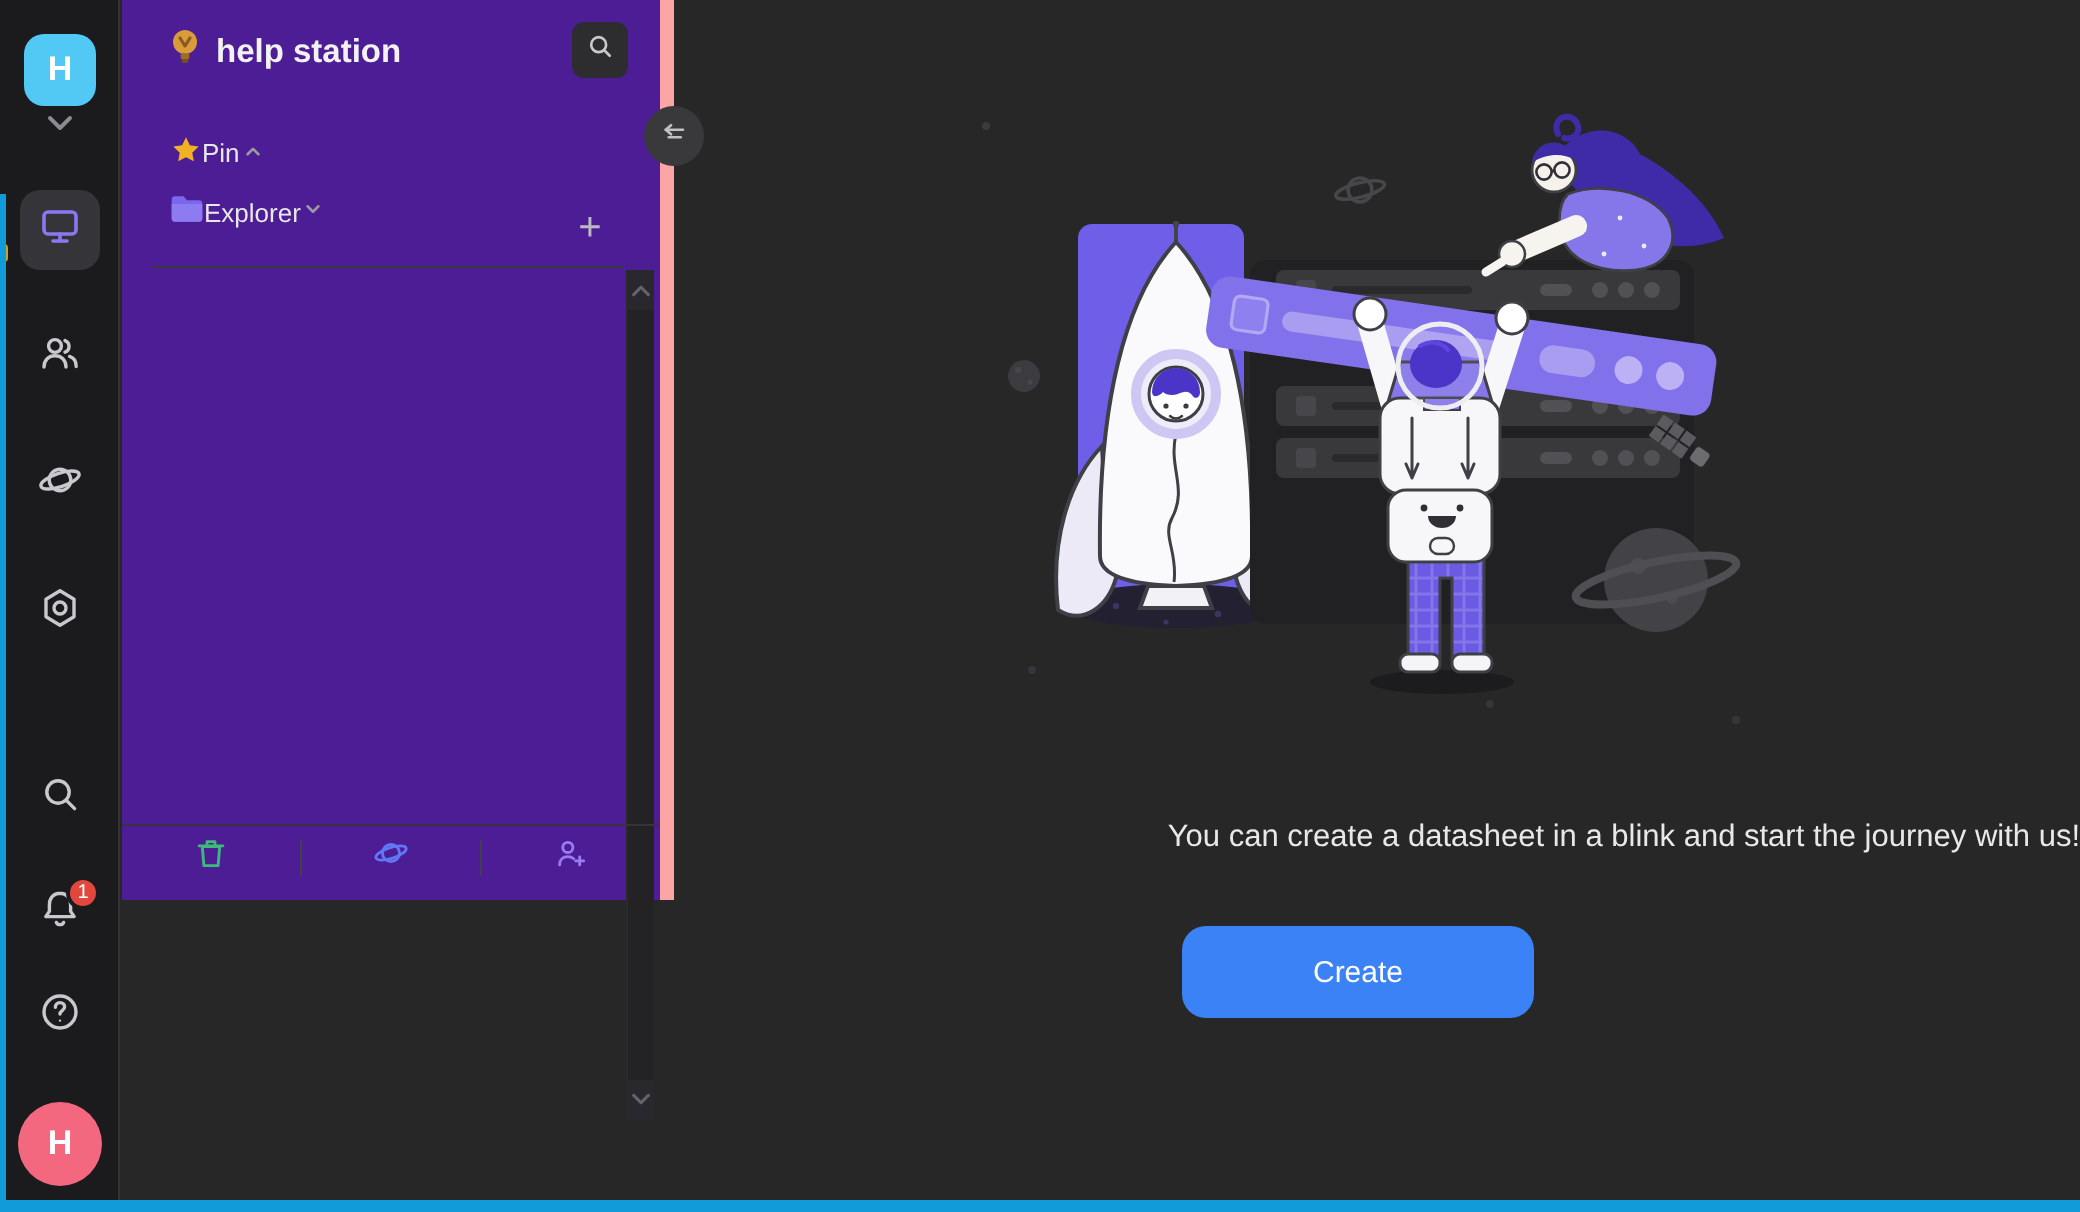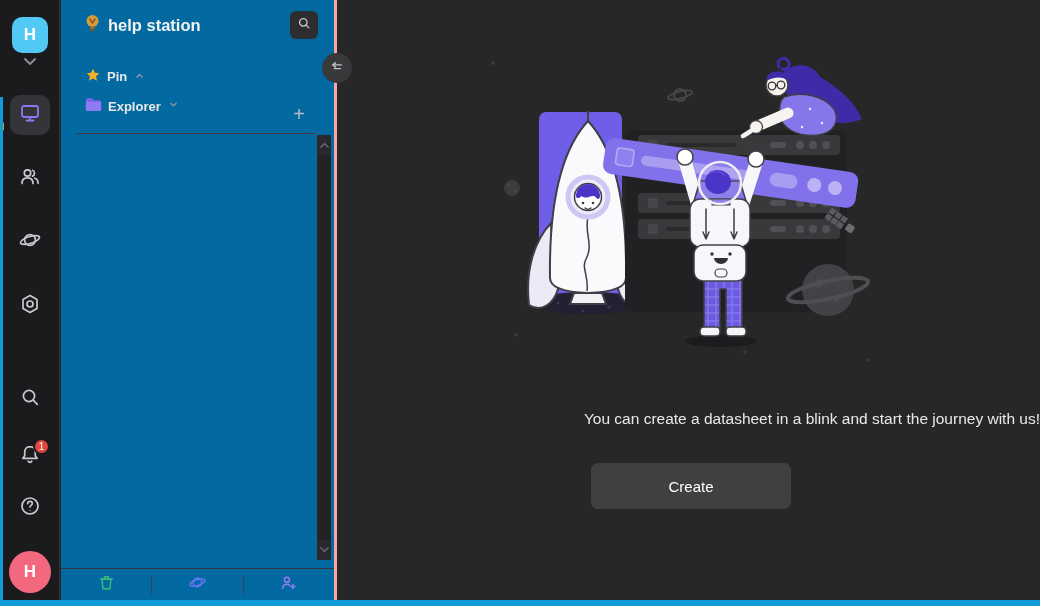--- a/index.html
+++ b/index.html
@@ -14,28 +14,28 @@
   .rail-caret { position:absolute; left:18px; top:56px; width:24px; height:14px; }
   .rail-item { position:absolute; left:10px; width:40px; height:40px; border-radius:10px; display:flex; align-items:center; justify-content:center; cursor:pointer; }
   .rail-item.active { background:#353438; }
   .badge { position:absolute; left:33px; top:438px; min-width:17px; height:17px; border-radius:9px; background:#E2473D;
     border:2px solid #1B1B1D; color:#fff; font-size:10px; display:flex; align-items:center; justify-content:center; z-index:3; }
   .rail-avatar-bottom { position:absolute; left:9px; top:551px; width:42px; height:42px; border-radius:50%;
     background:#F3687E; color:#fff; font-size:17px; font-weight:bold; display:flex; align-items:center; justify-content:center; cursor:pointer; }
   .edge-notch { position:absolute; left:0; top:122px; width:4px; height:9px; background:#C9A227; border-radius:0 2px 2px 0; z-index:4; }
 
   
-  .panel { position:absolute; left:61px; top:0; width:276px; height:606px; background:#0369a1; border-right:3px solid #fca5a5; }
+  .panel { position:absolute; left:61px; top:0; width:276px; height:450px; background:#4c1d95; border-right:7px solid #fca5a5; }
   .panel-header { position:absolute; left:0; top:10px; width:100%; height:32px; }
   .panel-title { position:absolute; left:23px; top:4px; display:flex; align-items:center; gap:7px;
     color:#F2F2F2; font-size:16.5px; font-weight:bold; }
   .panel-search-btn { position:absolute; right:16px; top:1px; width:28px; height:28px; border-radius:6px;
     background:#2D2D30; display:flex; align-items:center; justify-content:center; cursor:pointer; }
-  .section-row { position:absolute; left:24px; display:flex; align-items:center; gap:6px; color:#E8E8E8;
-    font-size:13px; font-weight:bold; cursor:pointer; }
+  .section-row { position:absolute; left:24px; display:flex; align-items:center; color:#E8E8E8;
+    font-size:13px; font-weight:normal; cursor:pointer; }
   .pin-row { top:67px; }
   .explorer-row { top:97px; }
   .add-node { position:absolute; right:24px; top:103px; width:22px; height:22px; color:#BBBBBF; font-size:20px;
     font-weight:normal; display:flex; align-items:center; justify-content:center; cursor:pointer; }
   .panel-divider { position:absolute; left:15px; right:18px; top:133px; height:1px; background:#3A3A3E; }
 
   
   .scrollstrip { position:absolute; right:3px; top:135px; width:14px; height:425px; background:#232326; border-left:1px solid #2A2A2E; }
   .scroll-btn { position:absolute; left:0; width:100%; height:20px; background:#29292d; display:flex; align-items:center; justify-content:center; cursor:pointer; }
   .scroll-btn.up { top:0; }
@@ -46,22 +46,22 @@
     display:flex; align-items:center; }
   .panel-toolbar .cell { flex:1; display:flex; align-items:center; justify-content:center; cursor:pointer; }
   .panel-toolbar .tdiv { width:1px; height:18px; background:#414145; }
 
   
   .main { position:absolute; left:338px; top:0; right:0; bottom:0; background:#272727; }
   .collapse-handle { position:absolute; left:-16px; top:53px; width:30px; height:30px; border-radius:50%;
     background:#39393C; display:flex; align-items:center; justify-content:center; cursor:pointer; z-index:5; }
   .illustration { position:absolute; left:150px; top:53px; width:420px; height:325px; }
   .caption { position:absolute; left:0; right:0; top:410px; text-align:right; color:#E8E8E8; font-size:15.5px; }
-  .create-btn { position:absolute; left:253px; top:463px; width:200px; height:46px; border:none; border-radius:7px;
-    background:#404040; color:#fff; font-size:15px; font-family:"Liberation Sans",sans-serif; cursor:pointer; }
+  .create-btn { position:absolute; left:253px; top:463px; width:176px; height:46px; border:none; border-radius:12px;
+    background:#3b82f6; color:#fff; font-size:15px; font-family:"Liberation Sans",sans-serif; cursor:pointer; }
 
   
   .edge-left { position:absolute; left:0; top:97px; width:3px; bottom:0; background:#119BD8; z-index:6; }
   .edge-bottom { position:absolute; left:0; bottom:0; width:100%; height:6px; background:#119BD8; z-index:6; }
 </style>
 </head>
 <body>
 
 <div class="app">
 

